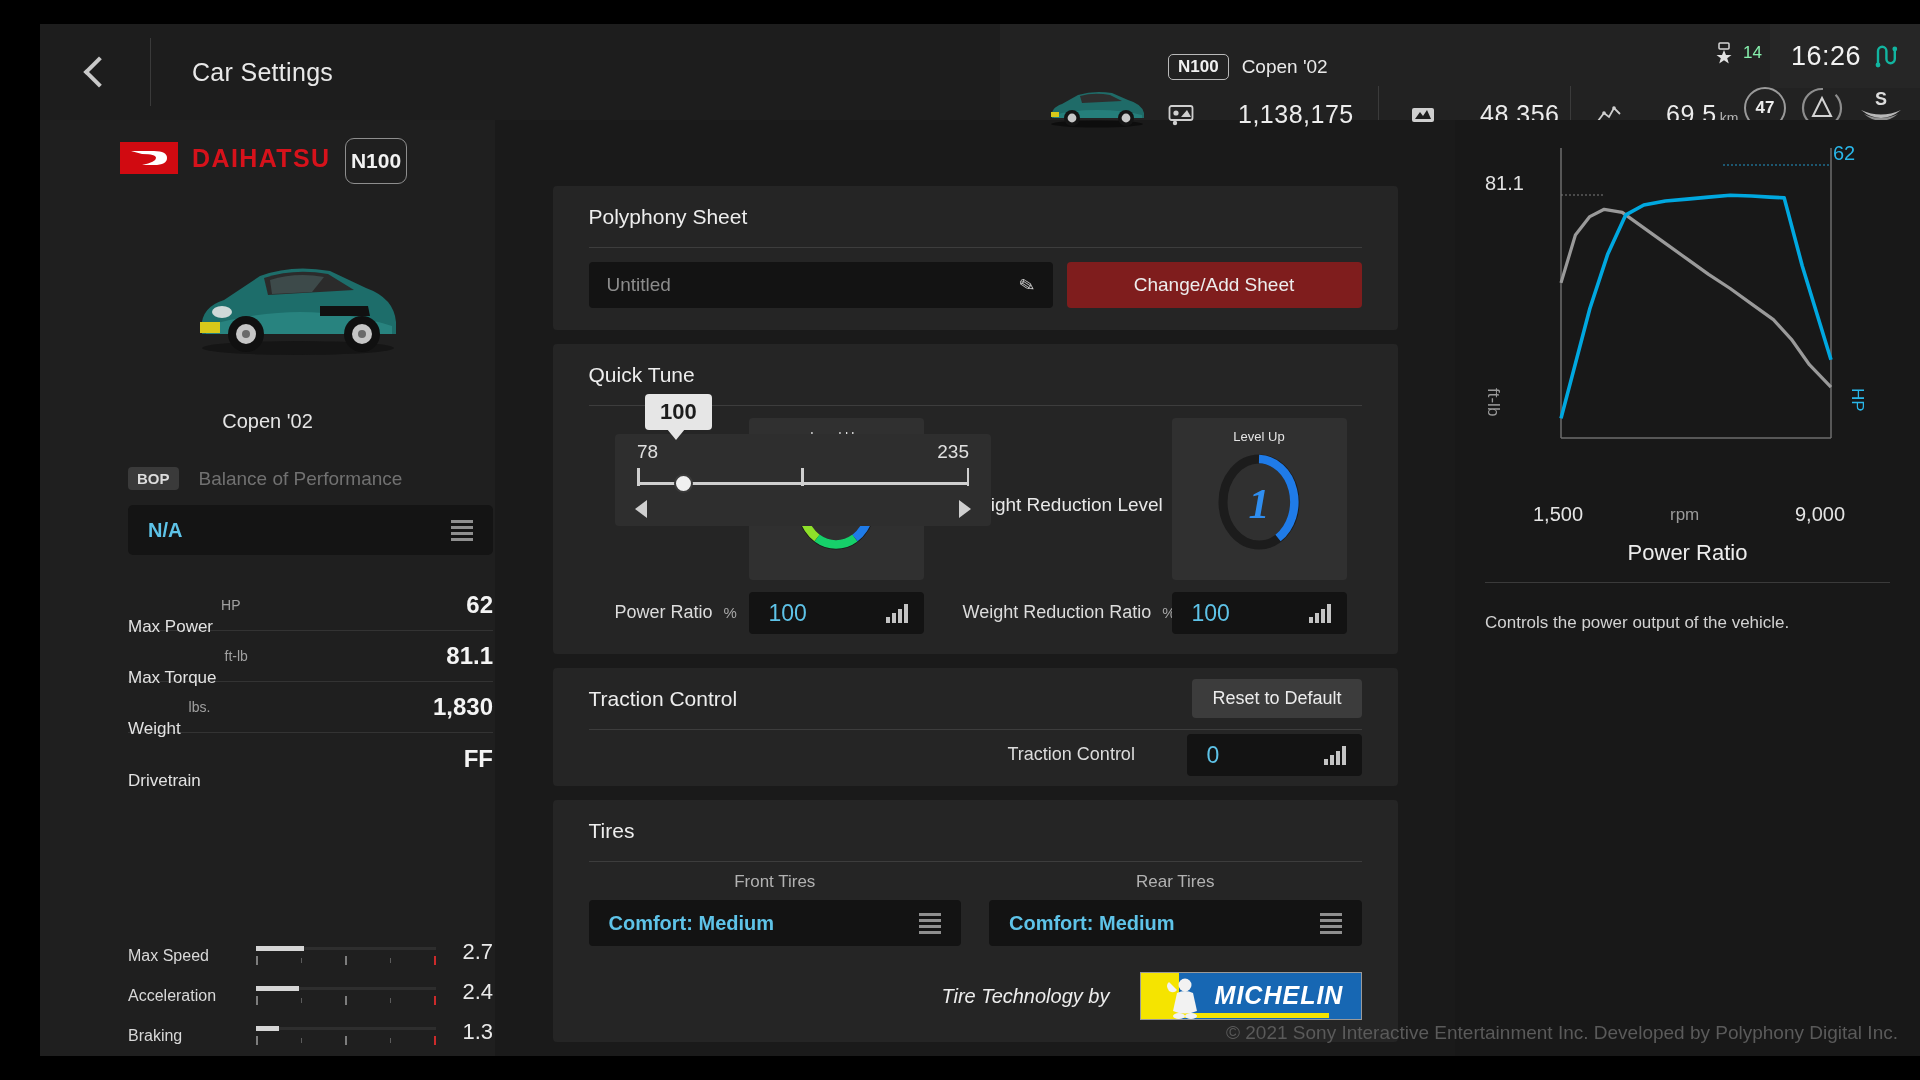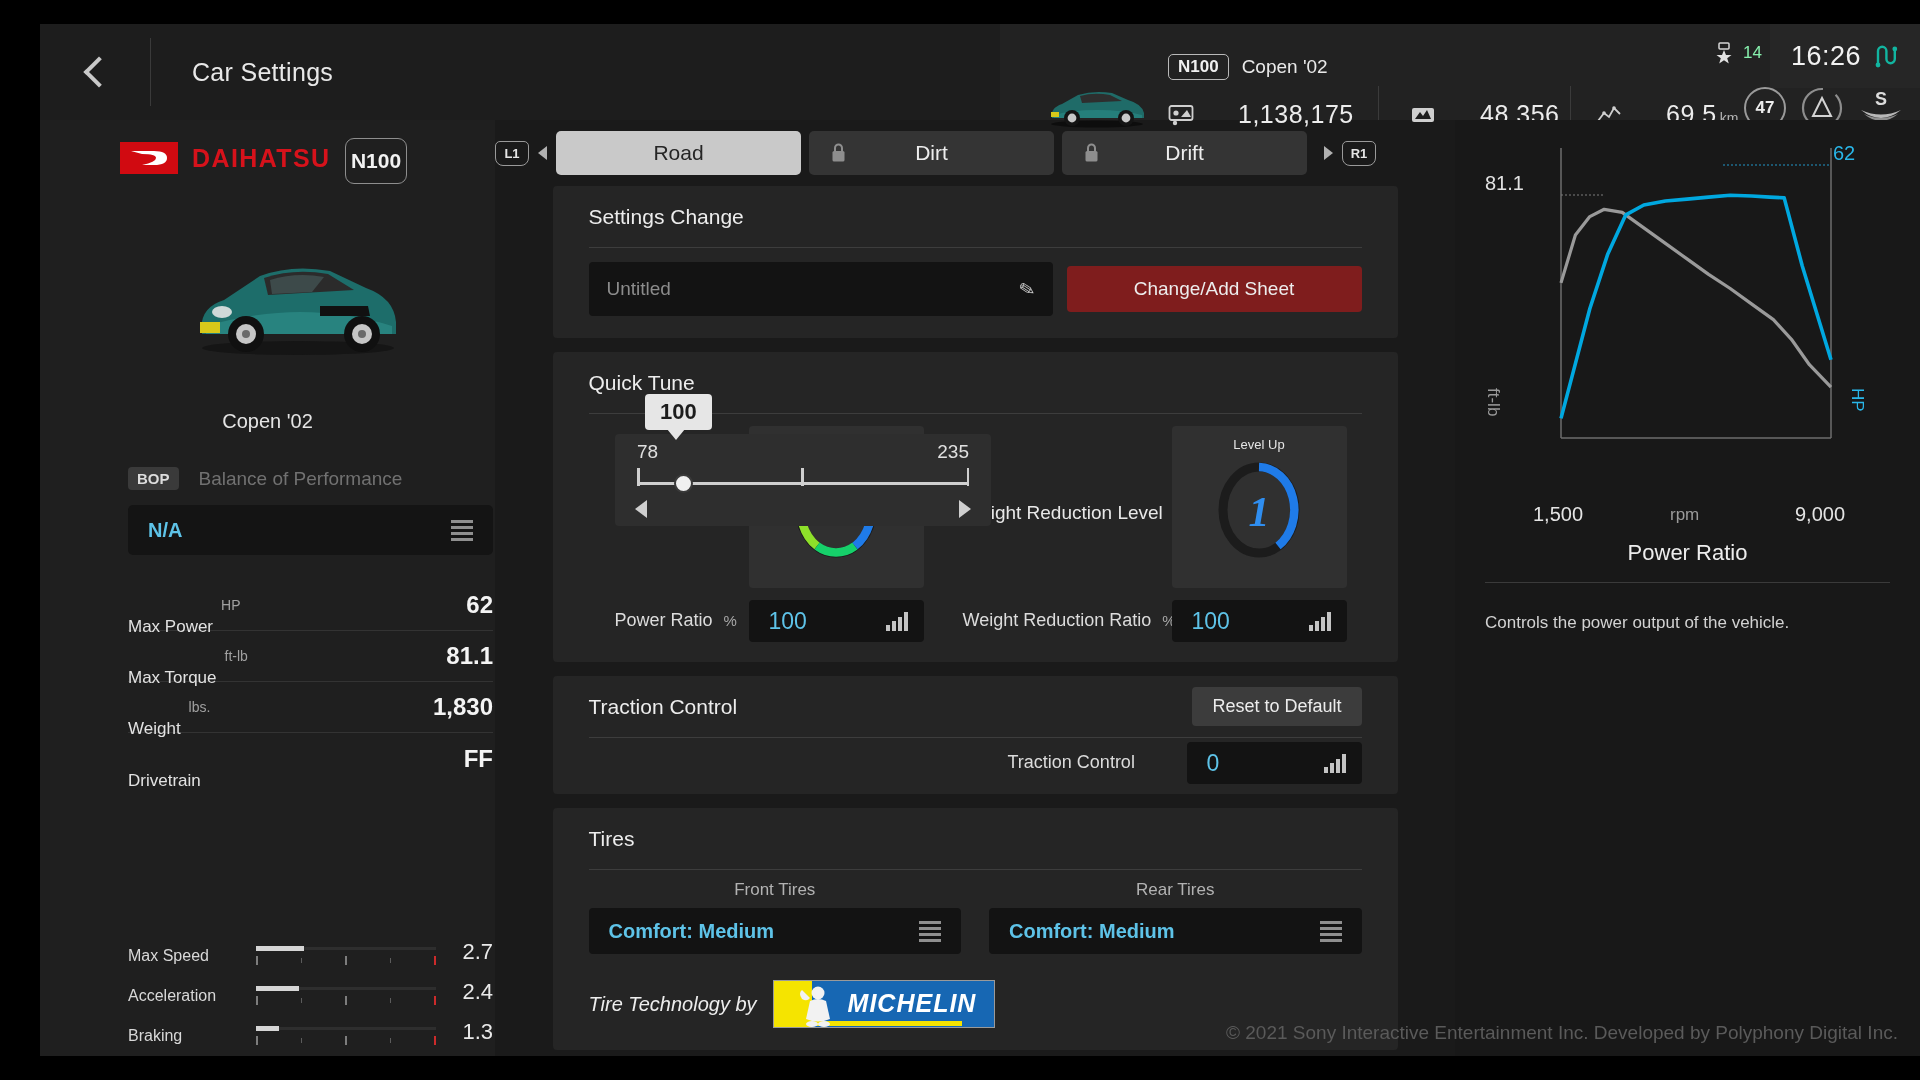--- a/index.html
+++ b/index.html
@@ -99,22 +99,22 @@
   
   .main { position: absolute; left: 455px; top: 162px; width: 960px; height: 870px; overflow: hidden; }
   .card { background: #252525; border-radius: 4px; margin: 0 auto 14px; width: 845px; position: relative; }
   .card-hd { position: relative; height: 62px; display: flex; align-items: center; padding: 0 36px; }
   .card-title { font-size: 21px; color: #ededed; }
   .card-rule { position: absolute; left: 36px; right: 36px; bottom: 0; height: 1px; background: #3d3d3d; }
   .reset-btn { position: absolute; right: 36px; top: 11px; padding: 9px 20px; background: #3c3c3c;
     border-radius: 4px; font-size: 18px; color: #ececec; cursor: pointer; }
 
   .sheet-row { display: flex; align-items: center; gap: 14px; padding: 14px 36px 22px; }
-  .sheet-input { flex: 1; height: 54px; background: #131313; border-radius: 4px; display: flex;
-    align-items: flex-start; padding: 16px 18px; cursor: text; }
+  .sheet-input { flex: 1; height: 46px; background: #131313; border-radius: 4px; display: flex;
+    align-items: center; padding: 0 18px; cursor: text; }
   .sheet-ph { font-size: 19px; color: #8c8c8c; }
   .pencil { margin-left: auto; font-size: 19px; color: #c8c8c8; transform: rotate(-12deg); }
   .sheet-btn { width: 295px; height: 46px; background: #7f1d1d; border-radius: 4px; display: flex;
     align-items: center; justify-content: center; font-size: 19px; color: #ededed; cursor: pointer; }
 
   .qt-body { position: relative; height: 248px; }
   .qt-pane { position: absolute; top: 12px; width: 175px; height: 162px; background: #303030; border-radius: 4px;
     display: flex; flex-direction: column; align-items: center; cursor: pointer; }
   .qt-lvlup { margin-top: 11px; font-size: 13px; color: #e4e4e4; }
   .qt-side-lbl { position: absolute; top: 88px; font-size: 19px; color: #e8e8e8; }
@@ -124,21 +124,21 @@
     display: flex; align-items: center; cursor: pointer; }
   .val-num { margin-left: 20px; font-size: 23px; color: #5ec3e8; }
   .bars-ic { margin-left: auto; margin-right: 16px; display: flex; align-items: flex-end; gap: 2.5px; height: 19px; }
   .bars-ic i { width: 3.5px; background: #c4c4c4; }
 
   .tires-grid { display: flex; gap: 28px; padding: 10px 36px 0; }
   .tire-col { flex: 1; }
   .tire-hd { text-align: center; font-size: 17px; color: #b2b2b2; margin-bottom: 8px; }
   .tire-box { height: 46px; background: #131313; border-radius: 4px; display: flex; align-items: center; cursor: pointer; }
   .tire-val { margin-left: 20px; font-size: 20px; color: #5ec3e8; font-weight: 600; }
-  .mich-row { display: flex; align-items: center; gap: 16px; padding: 26px 36px 22px; }
+  .mich-row { display: flex; align-items: center; justify-content: flex-end; gap: 30px; padding: 26px 36px 22px; }
   .mich-by { font-size: 20px; color: #ededed; font-style: italic; }
   .mich-logo { width: 222px; height: 48px; background: #1767b3; position: relative; overflow: hidden; border: 1px solid #9a9a9a; }
 
   
   .slider-pop { position: absolute; left: 120px; top: 248px; width: 376px; height: 92px; background: #2e2e2e;
     border-radius: 4px; z-index: 40; }
   .pop-min { position: absolute; left: 22px; top: 7px; font-size: 19px; color: #e0e0e0; }
   .pop-max { position: absolute; right: 22px; top: 7px; font-size: 19px; color: #e0e0e0; }
   .pop-track { position: absolute; left: 22px; right: 22px; top: 48px; height: 3px; background: #cfcfcf; }
   .pop-cap { position: absolute; top: 34px; width: 2.5px; height: 18px; background: #cfcfcf; }
@@ -364,49 +364,26 @@
           </span>
           <span class="perf-val">1.3</span>
         </div>
         <div class="perf-row">
           <span class="perf-bar-wrap"></span>
           <span class="perf-val">1.1</span>
         </div>
       </div>
   </div>
 
-  <div class="tabrow">
-    <span class="bumper">L1</span>
-    <span class="arr l"></span>
-    <div class="tab active" style="width:245px">
-      <span class="tab-lbl">Road</span>
-    </div>
-    <div class="tab locked" style="width:245px">
-      <svg class="lock-ic" viewBox="0 0 15 21">
-        <path d="M4 9 V6 a3.5 3.5 0 0 1 7 0 V9" fill="none" stroke="#8e8e8e" stroke-width="2"></path>
-        <rect x="1.5" y="9" width="12" height="10.5" rx="1.6" fill="#8e8e8e"></rect>
-      </svg>
-      <span class="tab-lbl">Dirt</span>
-    </div>
-    <div class="tab locked" style="width:245px">
-      <svg class="lock-ic" viewBox="0 0 15 21">
-        <path d="M4 9 V6 a3.5 3.5 0 0 1 7 0 V9" fill="none" stroke="#8e8e8e" stroke-width="2"></path>
-        <rect x="1.5" y="9" width="12" height="10.5" rx="1.6" fill="#8e8e8e"></rect>
-      </svg>
-      <span class="tab-lbl">Drift</span>
-    </div>
-    <span class="arr r"></span>
-    <span class="bumper">R1</span>
-  </div>
 
   <div class="main">
 
     <div class="card">
       <div class="card-hd">
-        <span class="card-title">Settings Change</span>
+        <span class="card-title">Polyphony Sheet</span>
         <span class="card-rule"></span>
       </div>
       <div class="sheet-row">
         <div class="sheet-input">
           <span class="sheet-ph">Untitled</span>
           <span class="pencil">✎</span>
         </div>
         <div class="sheet-btn">Change/Add Sheet</div>
       </div>
     </div>

